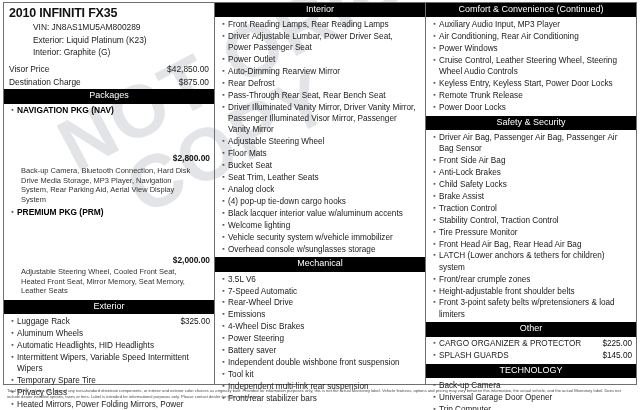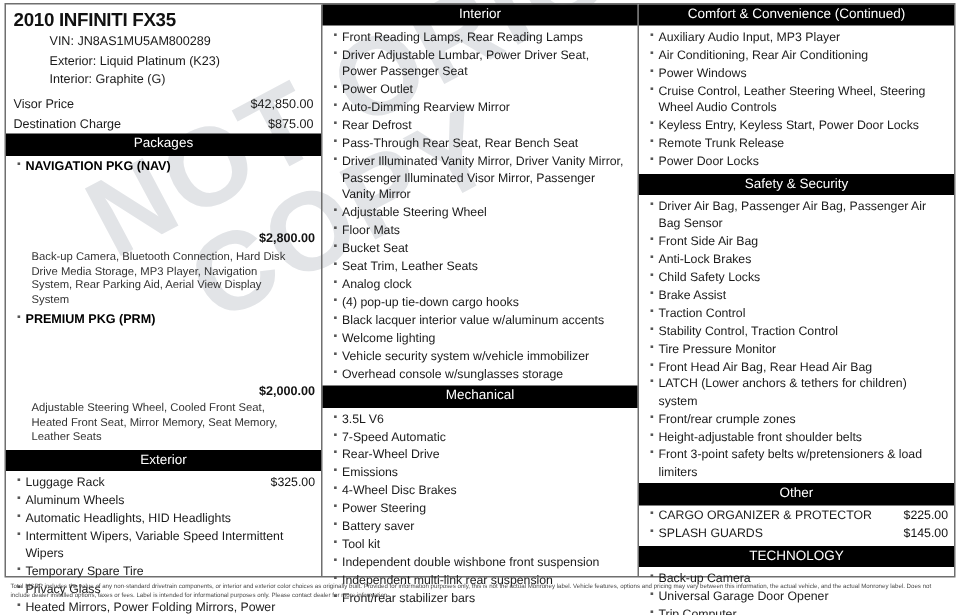--- a/index.html
+++ b/index.html
@@ -374,26 +374,26 @@
               <span class="itext">Power Steering</span>
               <span class="iprice"></span>
             </div>
             <div class="item">
               <span class="bullet">▪</span>
               <span class="itext">Battery saver</span>
               <span class="iprice"></span>
             </div>
             <div class="item">
               <span class="bullet">▪</span>
+              <span class="itext">Independent double wishbone front suspension</span>
+              <span class="iprice"></span>
+            </div>
+            <div class="item">
+              <span class="bullet">▪</span>
               <span class="itext">Tool kit</span>
-              <span class="iprice"></span>
-            </div>
-            <div class="item">
-              <span class="bullet">▪</span>
-              <span class="itext">Independent double wishbone front suspension</span>
               <span class="iprice"></span>
             </div>
             <div class="item">
               <span class="bullet">▪</span>
               <span class="itext">Independent multi-link rear suspension</span>
               <span class="iprice"></span>
             </div>
             <div class="item">
               <span class="bullet">▪</span>
               <span class="itext">Front/rear stabilizer bars</span>

